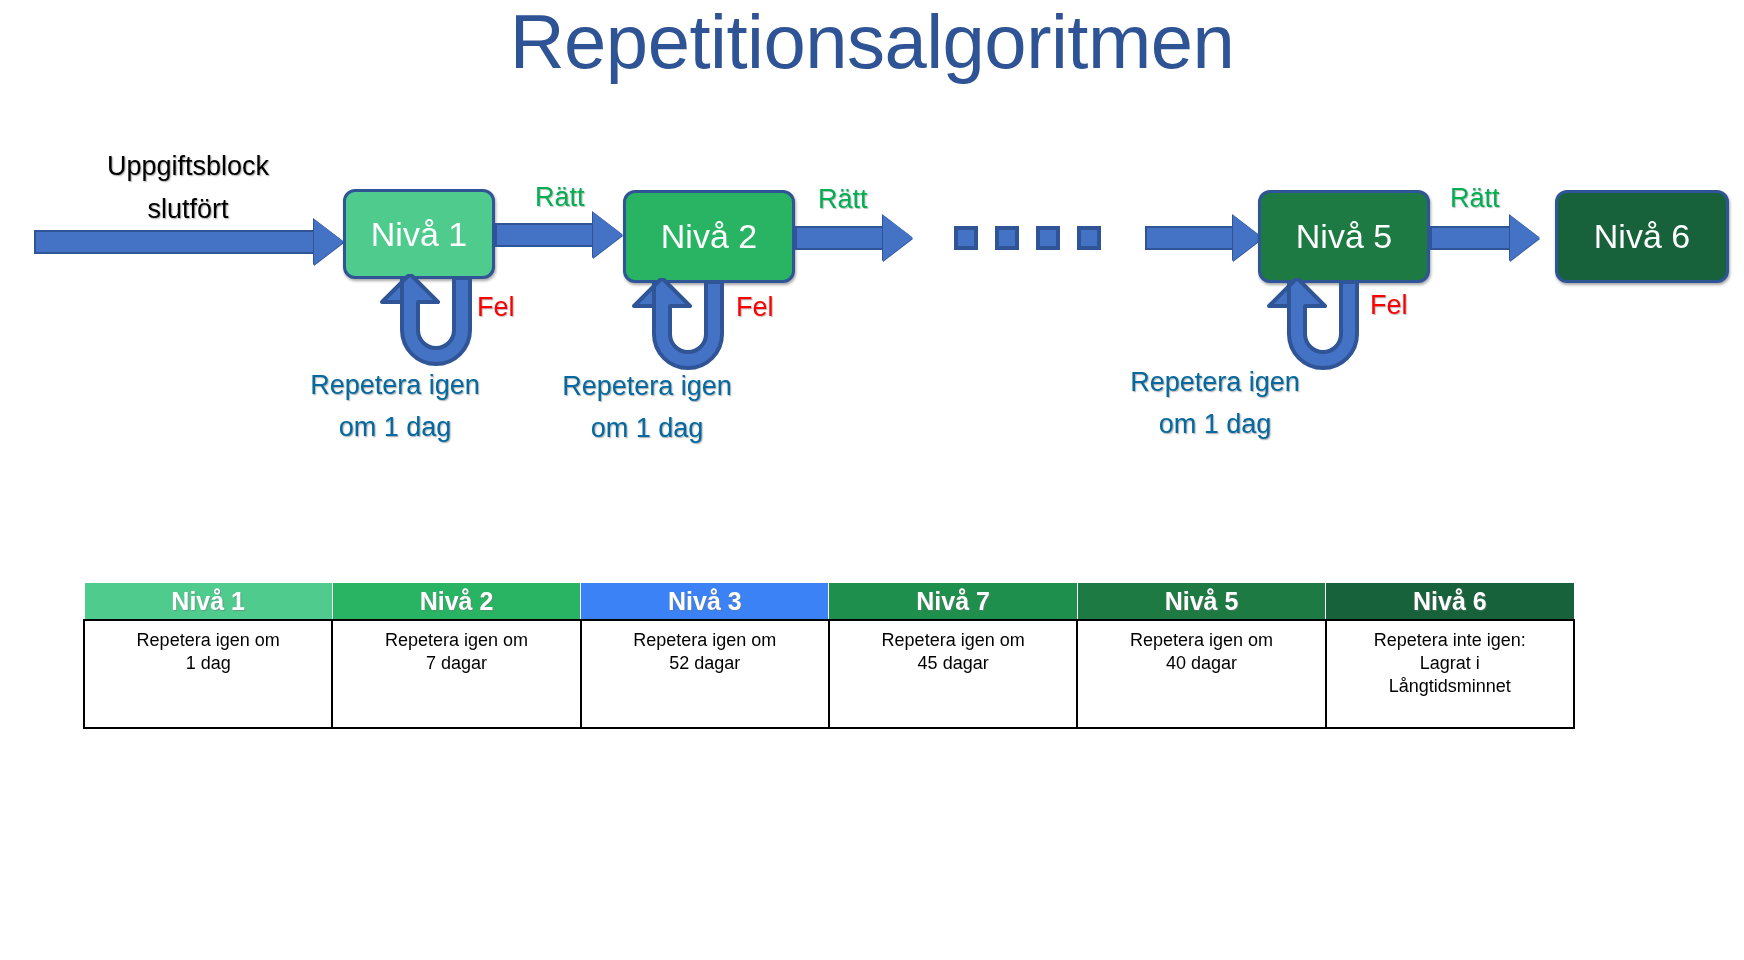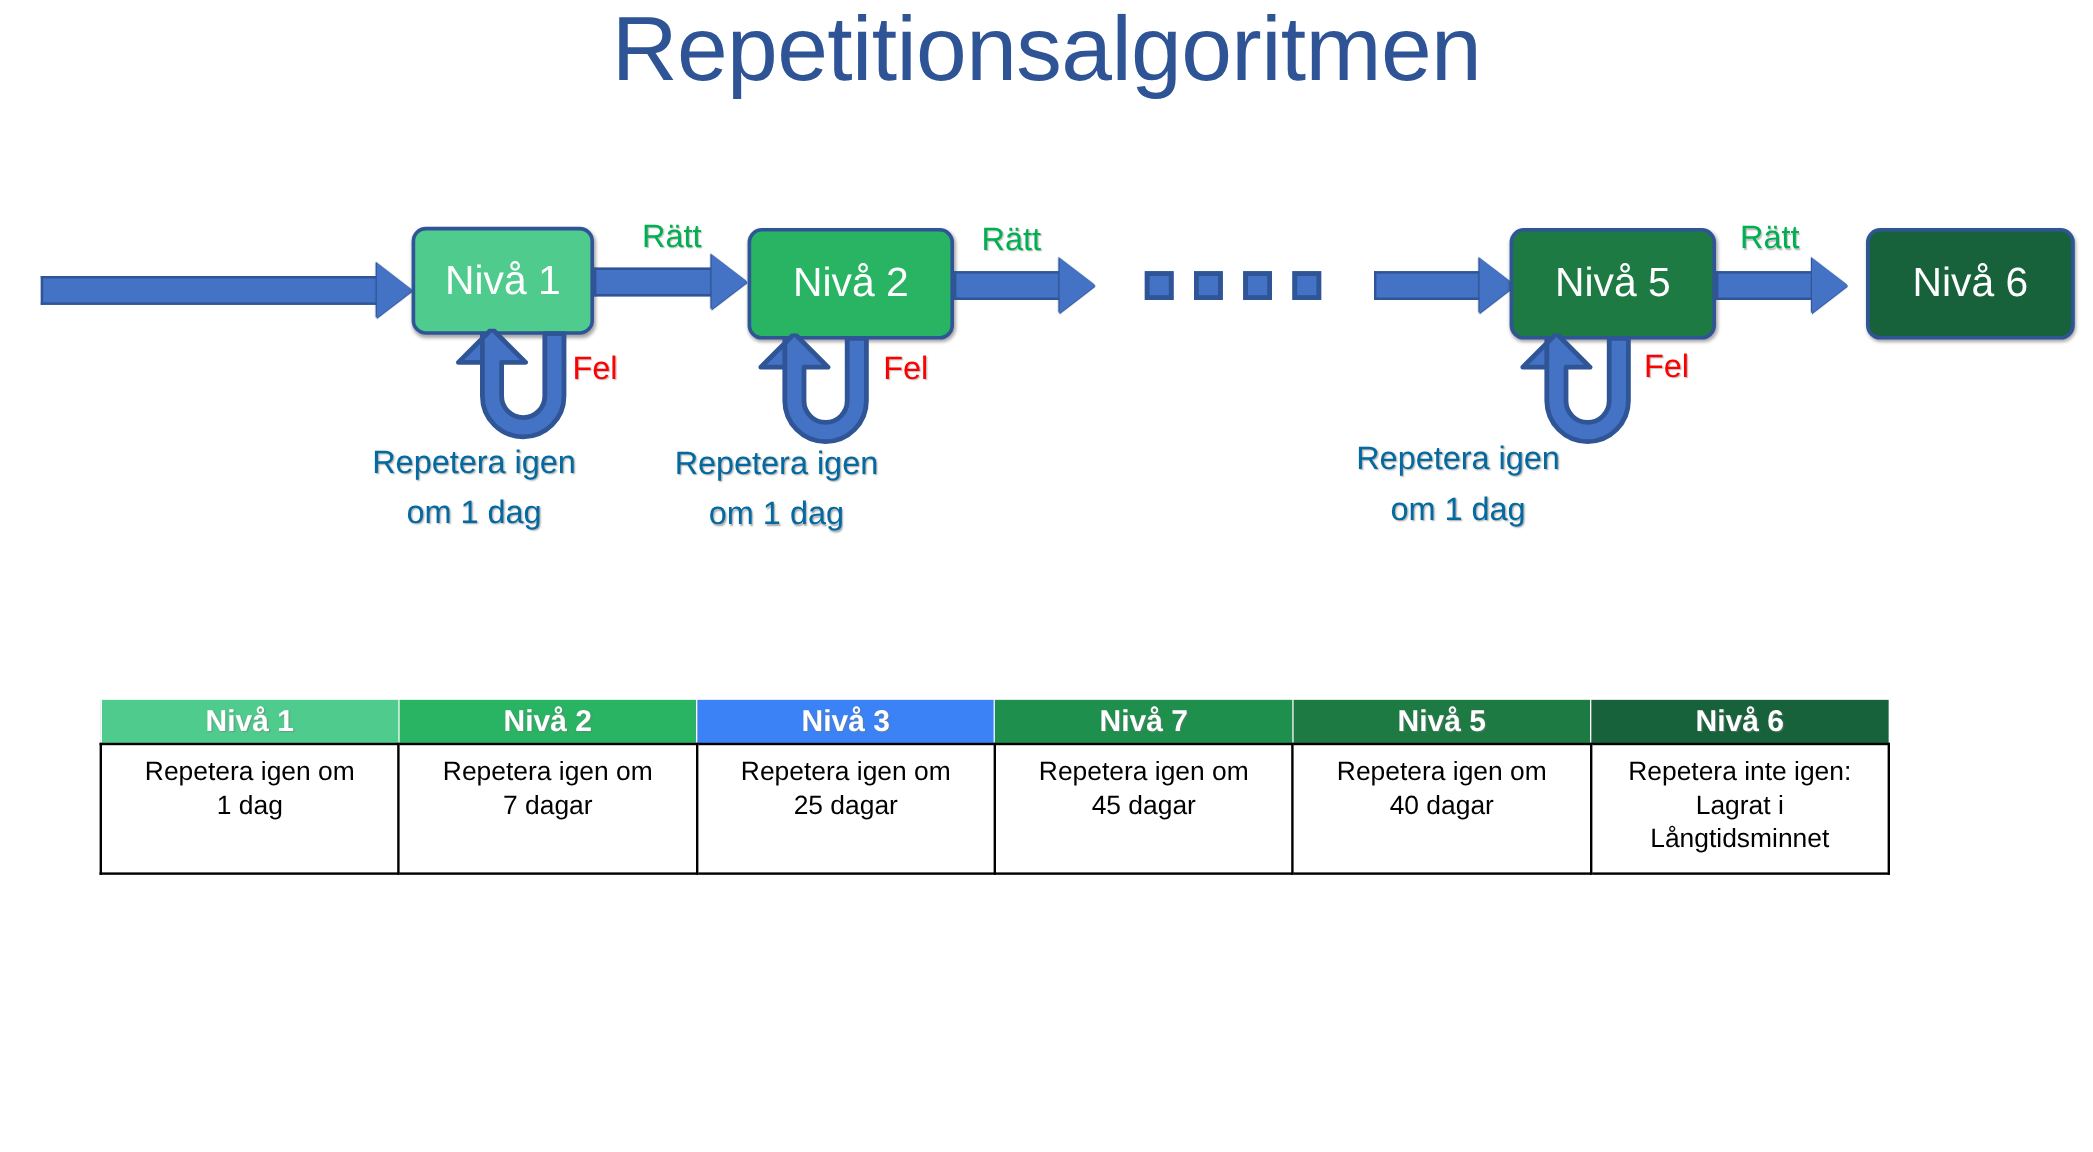--- a/index.html
+++ b/index.html
@@ -160,34 +160,38 @@
     border: 1px solid #ffffff;
     padding: 0;
     text-shadow: 1px 1px 1px rgba(120,120,120,0.55);
   }
   #levels-table td {
     height: 98px;
     vertical-align: top;
     text-align: center;
     border: 2px solid #000000;
     padding: 8px 4px 0 4px;
-    font-size: 22px;
+    font-size: 18px;
     line-height: 1.28;
     background: #ffffff;
   }
   #levels-table td .lead { font-weight: 400; display: block; }
   #levels-table td .strong { font-weight: normal; display: block; }
 </style>
 </head>
 <body>
 
 <div id="slide-title">Repetitionsalgoritmen</div>
 
 <div id="flow-diagram">
 
+  <div class="entry-label" style="left:98px; top:145px; width:180px;">
+    <div>Uppgiftsblock</div>
+    <div>slutfört</div>
+  </div>
 
   <div class="arrow" style="left:34px; top:219px; width:310px;">
     <div class="shaft" style="width:280px;"></div>
     <div class="head" style="left:280px;"></div>
   </div>
 
   <div class="level-box" style="left:343px; top:189px; width:152px; height:90px; background:#4ecb8d;">
     <span>Nivå 1</span>
   </div>
 
@@ -284,21 +288,21 @@
       <td>
         <span class="lead">Repetera igen om</span>
         <span class="strong">1 dag</span>
       </td>
       <td>
         <span class="lead">Repetera igen om</span>
         <span class="strong">7 dagar</span>
       </td>
       <td>
         <span class="lead">Repetera igen om</span>
-        <span class="strong">25 dagar</span>
+        <span class="strong">52 dagar</span>
       </td>
       <td>
         <span class="lead">Repetera igen om</span>
         <span class="strong">45 dagar</span>
       </td>
       <td>
         <span class="lead">Repetera igen om</span>
         <span class="strong">40 dagar</span>
       </td>
       <td>

